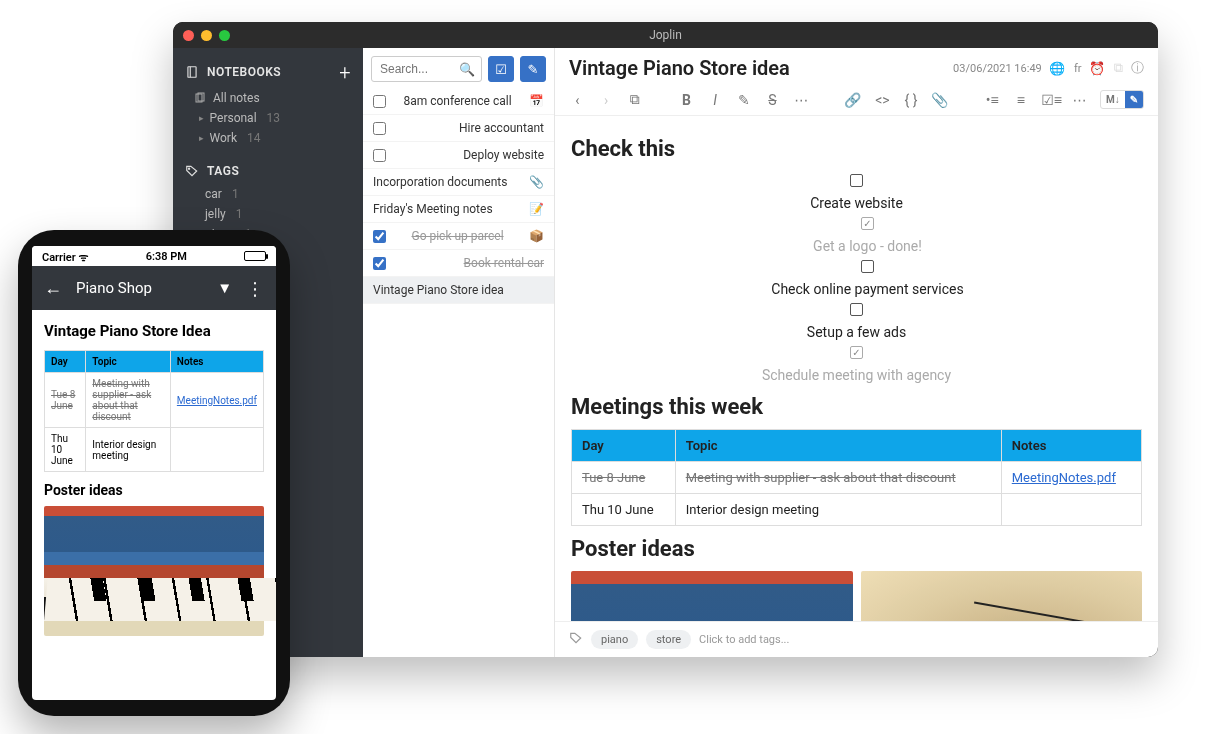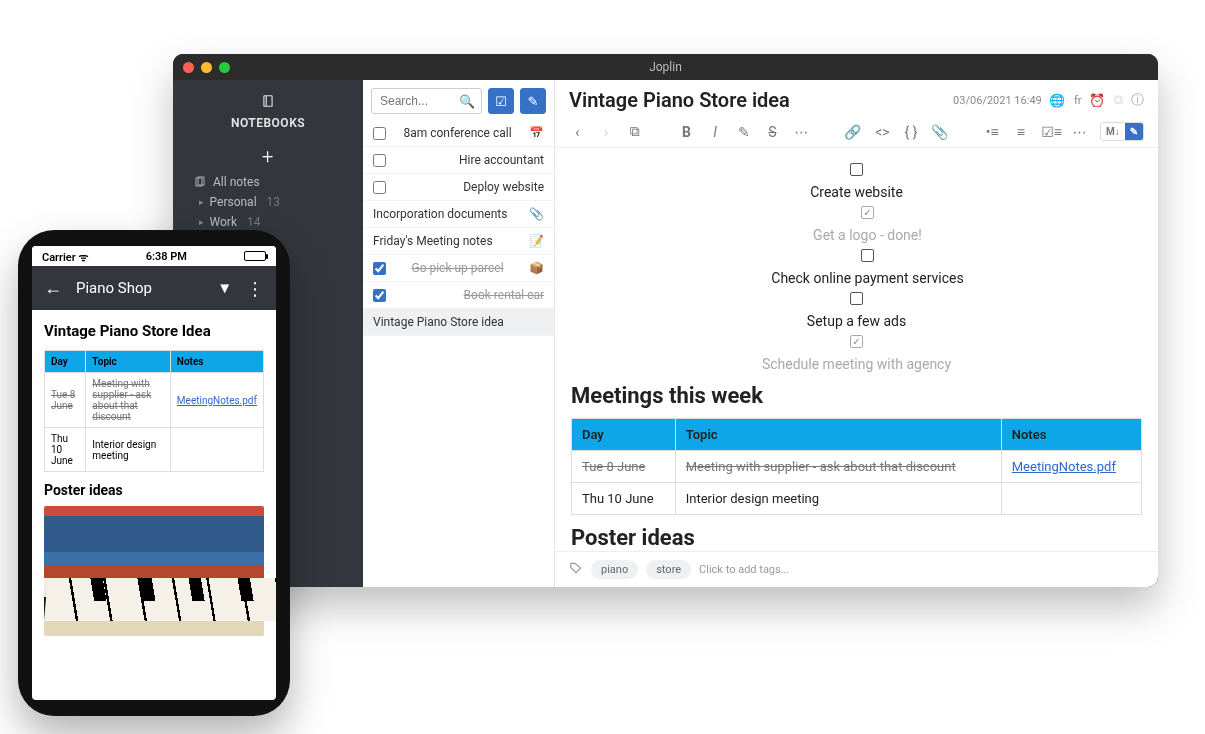--- a/index.html
+++ b/index.html
@@ -1,32 +1,32 @@
 <!DOCTYPE html>
 <html><head>
 <meta charset="utf-8">
 <style>
   * { box-sizing: border-box; margin: 0; padding: 0; }
   body { font-family: -apple-system, BlinkMacSystemFont, "Segoe UI", Roboto, sans-serif; background: #fff; width: 1205px; height: 734px; position: relative; }
 
   
-  .desktop-frame { position: absolute; left: 173px; top: 22px; width: 985px; height: 533px; background: #000; border-radius: 10px; box-shadow: 0 20px 40px rgba(0,0,0,.25); overflow: hidden; margin-top: 32px; }
+  .desktop-frame { position: absolute; left: 173px; top: 22px; width: 985px; height: 635px; background: #000; border-radius: 10px; box-shadow: 0 20px 40px rgba(0,0,0,.25); overflow: hidden; }
   .titlebar { height: 26px; background: #2c2c2c; display: flex; align-items: center; padding: 0 10px; position: relative; }
   .traffic { display: flex; gap: 7px; }
   .dot { width: 11px; height: 11px; border-radius: 50%; }
   .dot.red { background: #ff5f57; }
   .dot.yel { background: #febc2e; }
   .dot.grn { background: #28c840; }
   .titlebar-title { position: absolute; left: 0; right: 0; text-align: center; color: #bbb; font-size: 12px; }
 
   .app { display: flex; height: calc(100% - 26px); }
 
   
   .sidebar { width: 190px; background: #33373d; color: #ccc; font-size: 12px; padding-top: 8px; }
-  .sb-sec-head { display: flex; align-items: center; gap: 8px; padding: 6px 12px; color: #e6e6e6; font-weight: 600; letter-spacing: .5px; flex-direction: column; }
+  .sb-sec-head { display: flex; align-items: center; gap: 8px; padding: 6px 12px; color: #e6e6e6; font-weight: 600; letter-spacing: .5px; }
   .sb-sec-head .spacer { flex: 1; }
   .sb-plus { color: #fff; font-size: 20px; font-weight: 300; line-height: 1; }
   .sb-icon { width: 14px; height: 14px; display: inline-flex; align-items: center; justify-content: center; }
   .sb-item { display: flex; align-items: center; gap: 6px; padding: 3px 12px 3px 26px; color: #bbb; cursor: pointer; }
   .sb-item.indent { padding-left: 20px; }
   .sb-item .count { color: #777; margin-left: 4px; }
   .sb-tag-item { padding-left: 32px; }
   .chev { color: #888; font-size: 9px; }
 
   
@@ -265,20 +265,21 @@
         <span class="tb-btn">⋯</span>
         <div class="tb-right">
           <span class="md-toggle">
               <span>M↓</span>
               <span class="on">✎</span>
             </span>
         </div>
       </div>
 
       <div class="ed-body">
+        <h2>Check this</h2>
         <div id="checks">
             <div class="chk">
               <span class="box"></span>
               <span class="txt">Create website</span>
             </div>
             <div class="chk sub done">
               <span class="box">✓</span>
               <span class="txt">Get a logo - done!</span>
             </div>
             <div class="chk sub">

